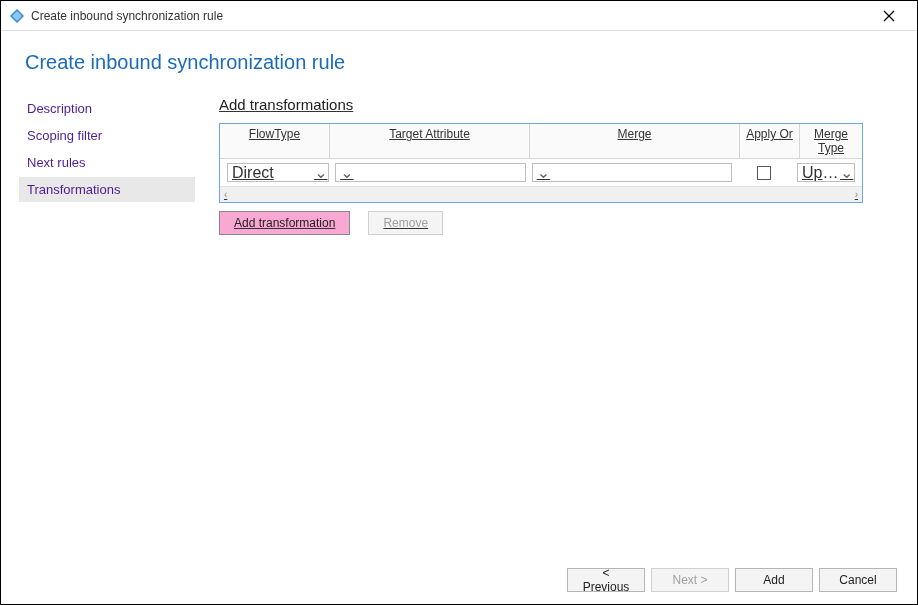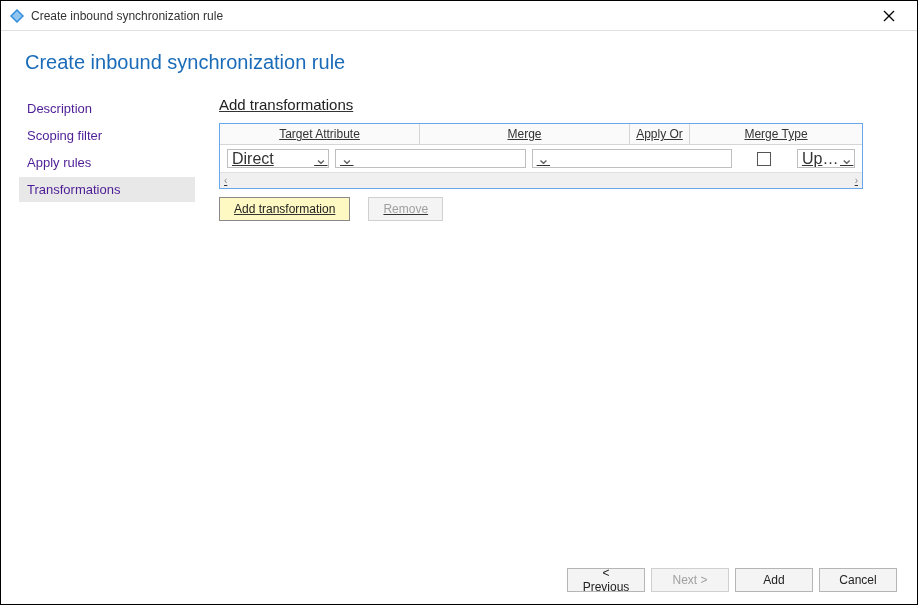--- a/index.html
+++ b/index.html
@@ -158,21 +158,21 @@
       border: 1px solid #b5b5b5;
       font-size: 12px;
       color: #222;
       padding: 0 14px;
       cursor: pointer;
       display: inline-flex;
       align-items: center;
       justify-content: center;
     }
     .btn.selected {
-      background: #fef9c3;
+      background: #f9a8d4;
       border: 1px solid #888;
     }
     .btn.disabled {
       color: #a0a0a0;
       border-color: #d0d0d0;
       cursor: default;
     }
     .footer {
       position: absolute;
       bottom: 12px;
@@ -202,29 +202,30 @@
 </div>
 
 <div class="content">
   <h1 class="page-title">Create inbound synchronization rule</h1>
 
   <div class="main-layout">
 
     <div class="sidenav">
       <div class="sidenav-item">Description</div>
       <div class="sidenav-item">Scoping filter</div>
-      <div class="sidenav-item">Apply rules</div>
+      <div class="sidenav-item">Next rules</div>
       <div class="sidenav-item active">Transformations</div>
     </div>
 
     <div class="panel">
       <div class="panel-heading">Add transformations</div>
 
       <div class="grid">
         <div class="grid-head">
+          <div class="col-flowtype">FlowType</div>
           <div class="col-target">Target Attribute</div>
           <div class="col-source">Merge</div>
           <div class="col-apply">Apply Or</div>
           <div class="col-merge">Merge Type</div>
         </div>
 
         <div class="grid-row">
           <div class="col-flowtype">
             <div class="combo">
               <span class="combo-text">Direct</span>

